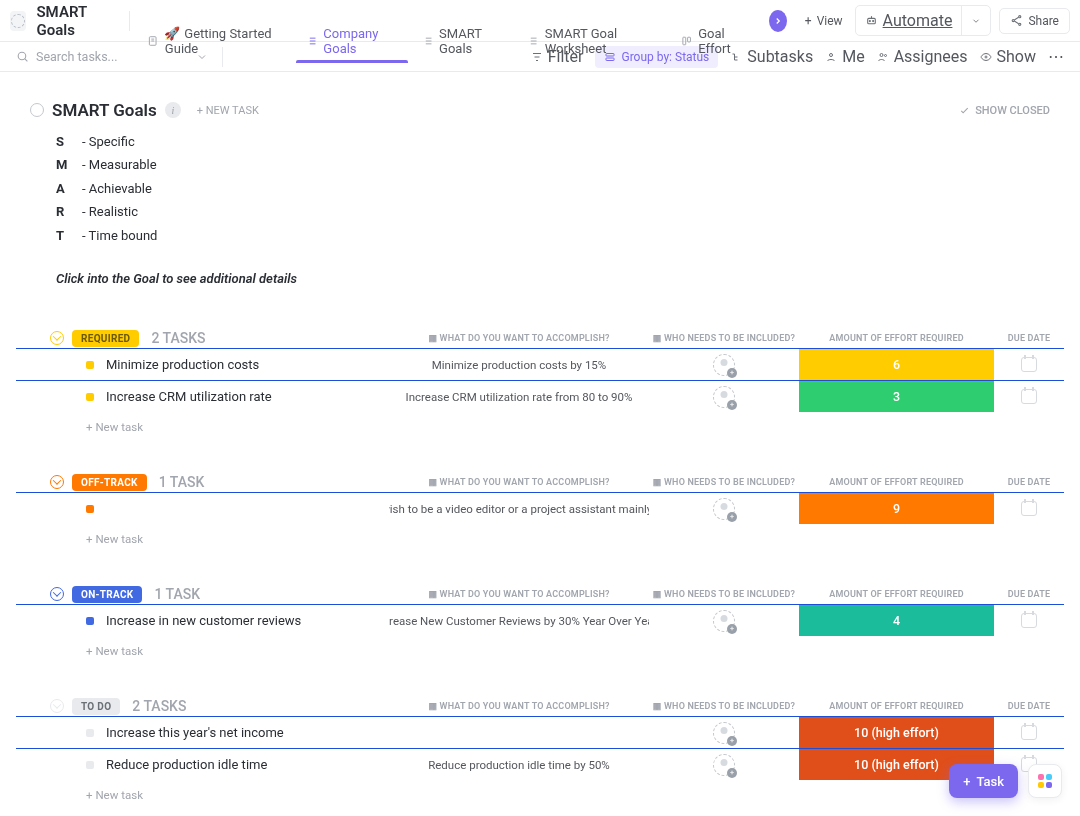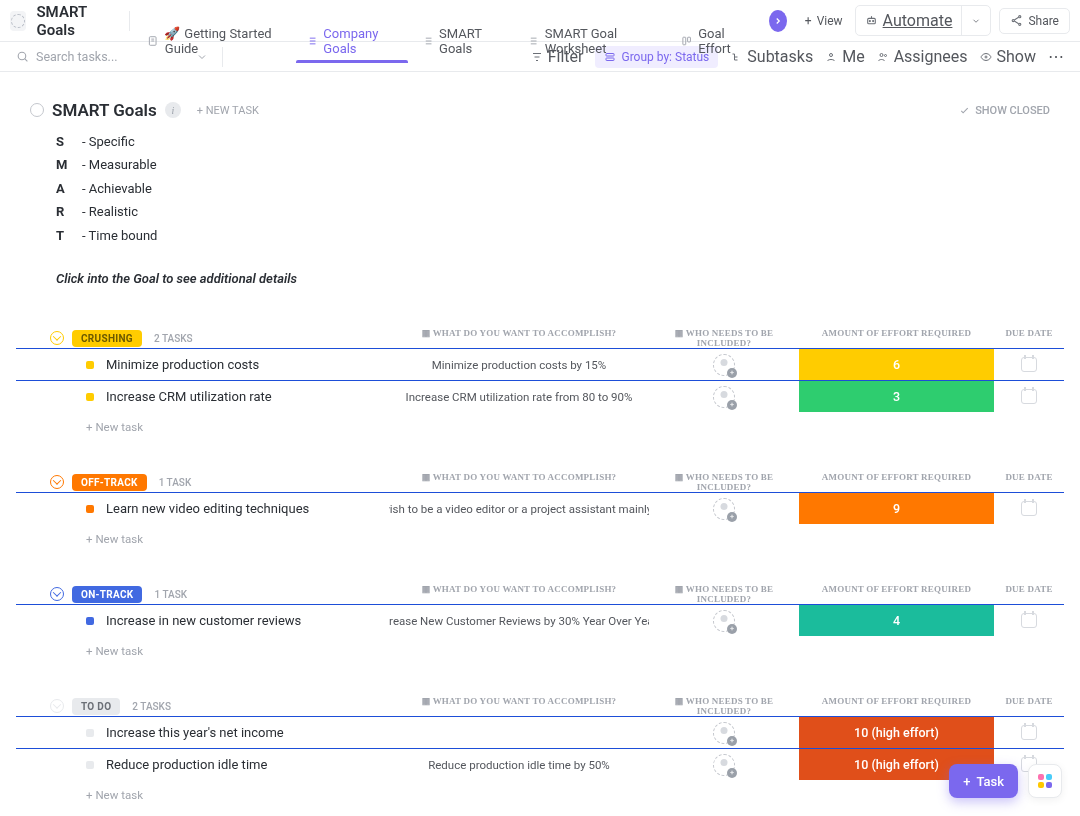--- a/index.html
+++ b/index.html
@@ -42,23 +42,23 @@
 .desc { margin: 6px 14px 0 40px; font-size:13px; line-height:1.8; color:#2a2e34; }
 .desc .row { display:flex; gap:10px; }
 .desc .let { font-weight:700; width:16px; }
 .hint { font-style:italic; font-weight:600; margin-top:20px; }
 
 .grp { margin-top: 38px; }
 .grp-hdr { display:flex; align-items:center; padding-left:34px; height:20px; }
 .grp-tog { width:14px; height:14px; border:1.5px solid; border-radius:50%; margin-right:8px; display:flex; align-items:center; justify-content:center; }
 .grp-tog::after { content:""; width:5px; height:5px; border-right:1.5px solid currentColor; border-bottom:1.5px solid currentColor; transform: rotate(45deg) translate(-1px,-1px); }
 .status-pill { padding:3px 9px; border-radius:4px; font-size:10px; font-weight:700; color:#fff; letter-spacing:.3px; }
-.task-count { font-size:10px; color:#a1a5ad; margin-left:12px; font-weight:500; }
+.task-count { font-size:14px; color:#a1a5ad; margin-left:12px; font-weight:500; }
 .col-hdrs { margin-left:auto; display:flex; font-size:9px; font-weight:600; color:#a1a5ad; letter-spacing:.2px; }
-.col { text-align:center;font-family:Liberation Serif, serif; }
+.col { text-align:center; }
 .col.acc { width:260px; }
 .col.who { width:150px; }
 .col.eff { width:195px; }
 .col.due { width:70px; }
 
 .task-row { display:flex; align-items:center; height:32px; border-top:1px solid #1d4ed8; }
 .task-row:last-of-type { border-bottom:1px solid #f1f2f4; }
 .task-sq { width:8px; height:8px; border-radius:2px; margin-left:70px; margin-right:12px; flex-shrink:0; }
 .task-name { font-size:13px; color:#2a2e34; flex:0 0 260px; white-space:nowrap; overflow:hidden; text-overflow:ellipsis; }
 .cell { display:flex; align-items:center; justify-content:center; height:100%; }
@@ -260,21 +260,21 @@
           <span>- Time bound</span>
         </div>
       </div>
     <div class="hint">Click into the Goal to see additional details</div>
   </div>
 
   <div id="groups">
       <div class="grp">
     <div class="grp-hdr">
       <div class="grp-tog" style="color:#ffcc00;border-color:#ffcc00"></div>
-      <span class="status-pill" style="background:#ffcc00;color:#6b5900">CRUSHING</span>
+      <span class="status-pill" style="background:#ffcc00;color:#6b5900">REQUIRED</span>
       <span class="task-count">2 TASKS</span>
       <div class="col-hdrs">
         <div class="col acc">▦ WHAT DO YOU WANT TO ACCOMPLISH?</div>
         <div class="col who">▦ WHO NEEDS TO BE INCLUDED?</div>
         <div class="col eff">AMOUNT OF EFFORT REQUIRED</div>
         <div class="col due">DUE DATE</div>
       </div>
     </div>
         <div class="task-row">
       <div class="task-sq" style="background:#ffcc00"></div>
@@ -315,21 +315,20 @@
       <span class="task-count">1 TASK</span>
       <div class="col-hdrs">
         <div class="col acc">▦ WHAT DO YOU WANT TO ACCOMPLISH?</div>
         <div class="col who">▦ WHO NEEDS TO BE INCLUDED?</div>
         <div class="col eff">AMOUNT OF EFFORT REQUIRED</div>
         <div class="col due">DUE DATE</div>
       </div>
     </div>
         <div class="task-row">
       <div class="task-sq" style="background:#ff7800"></div>
-      <div class="task-name">Learn new video editing techniques</div>
       <div style="flex:1"></div>
       <div class="cell acc">I wish to be a video editor or a project assistant mainly …</div>
       <div class="cell who">
             <div class="assignee"></div>
           </div>
       <div class="cell eff">
             <div class="eff-box" style="background:#ff7800">9</div>
           </div>
       <div class="cell due">
             <div class="cal-ic"></div>

